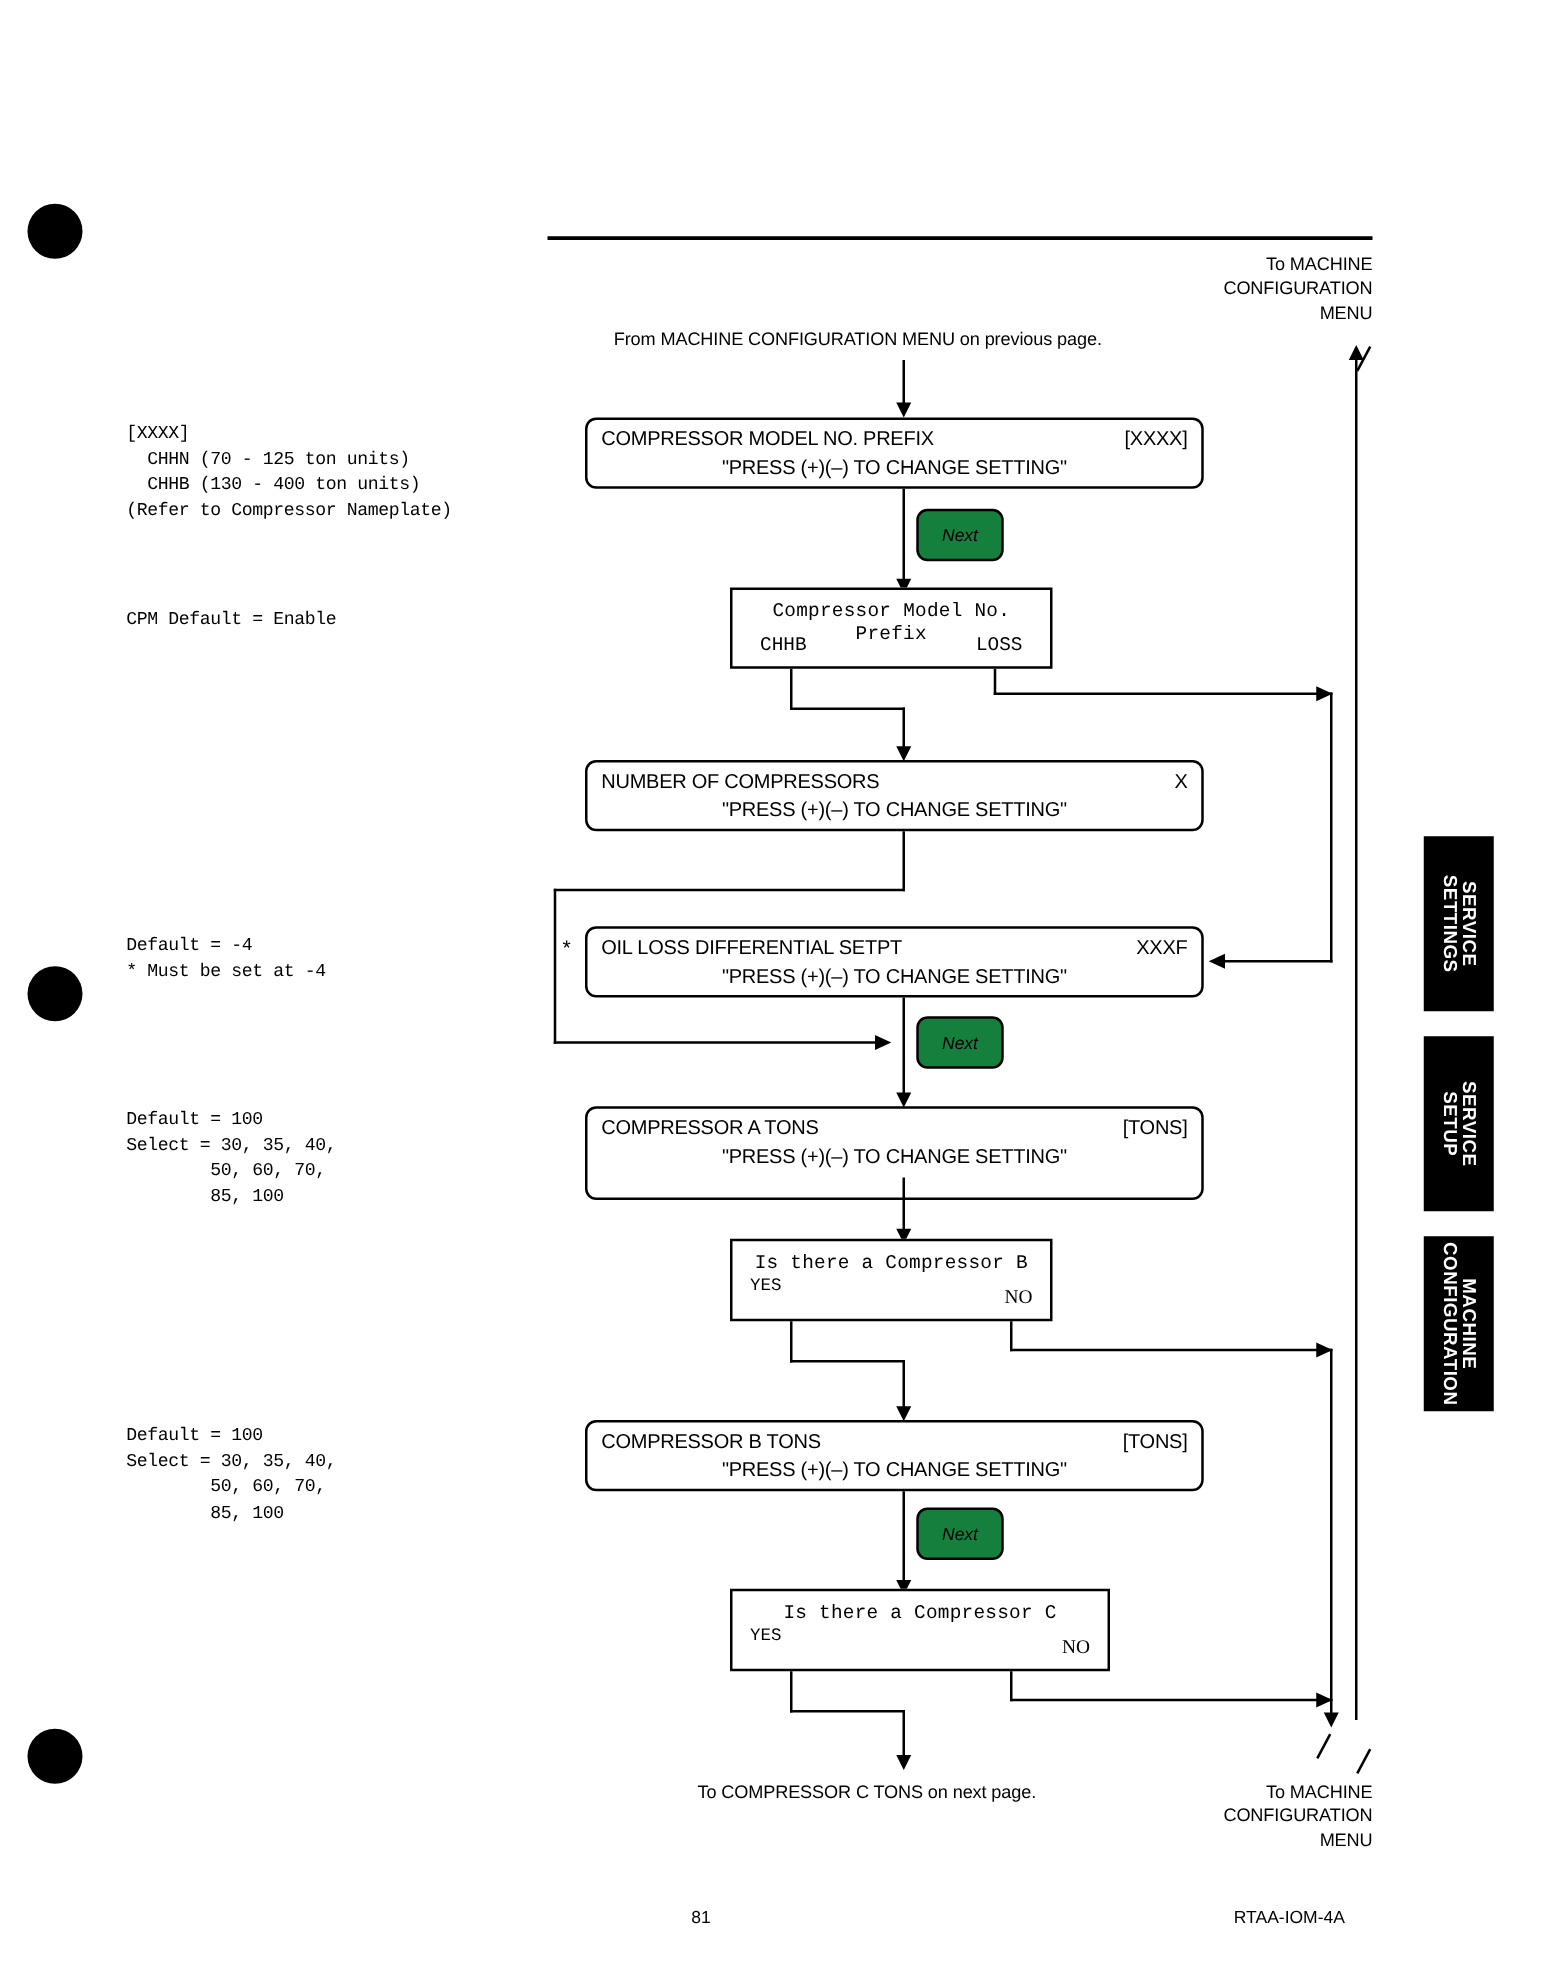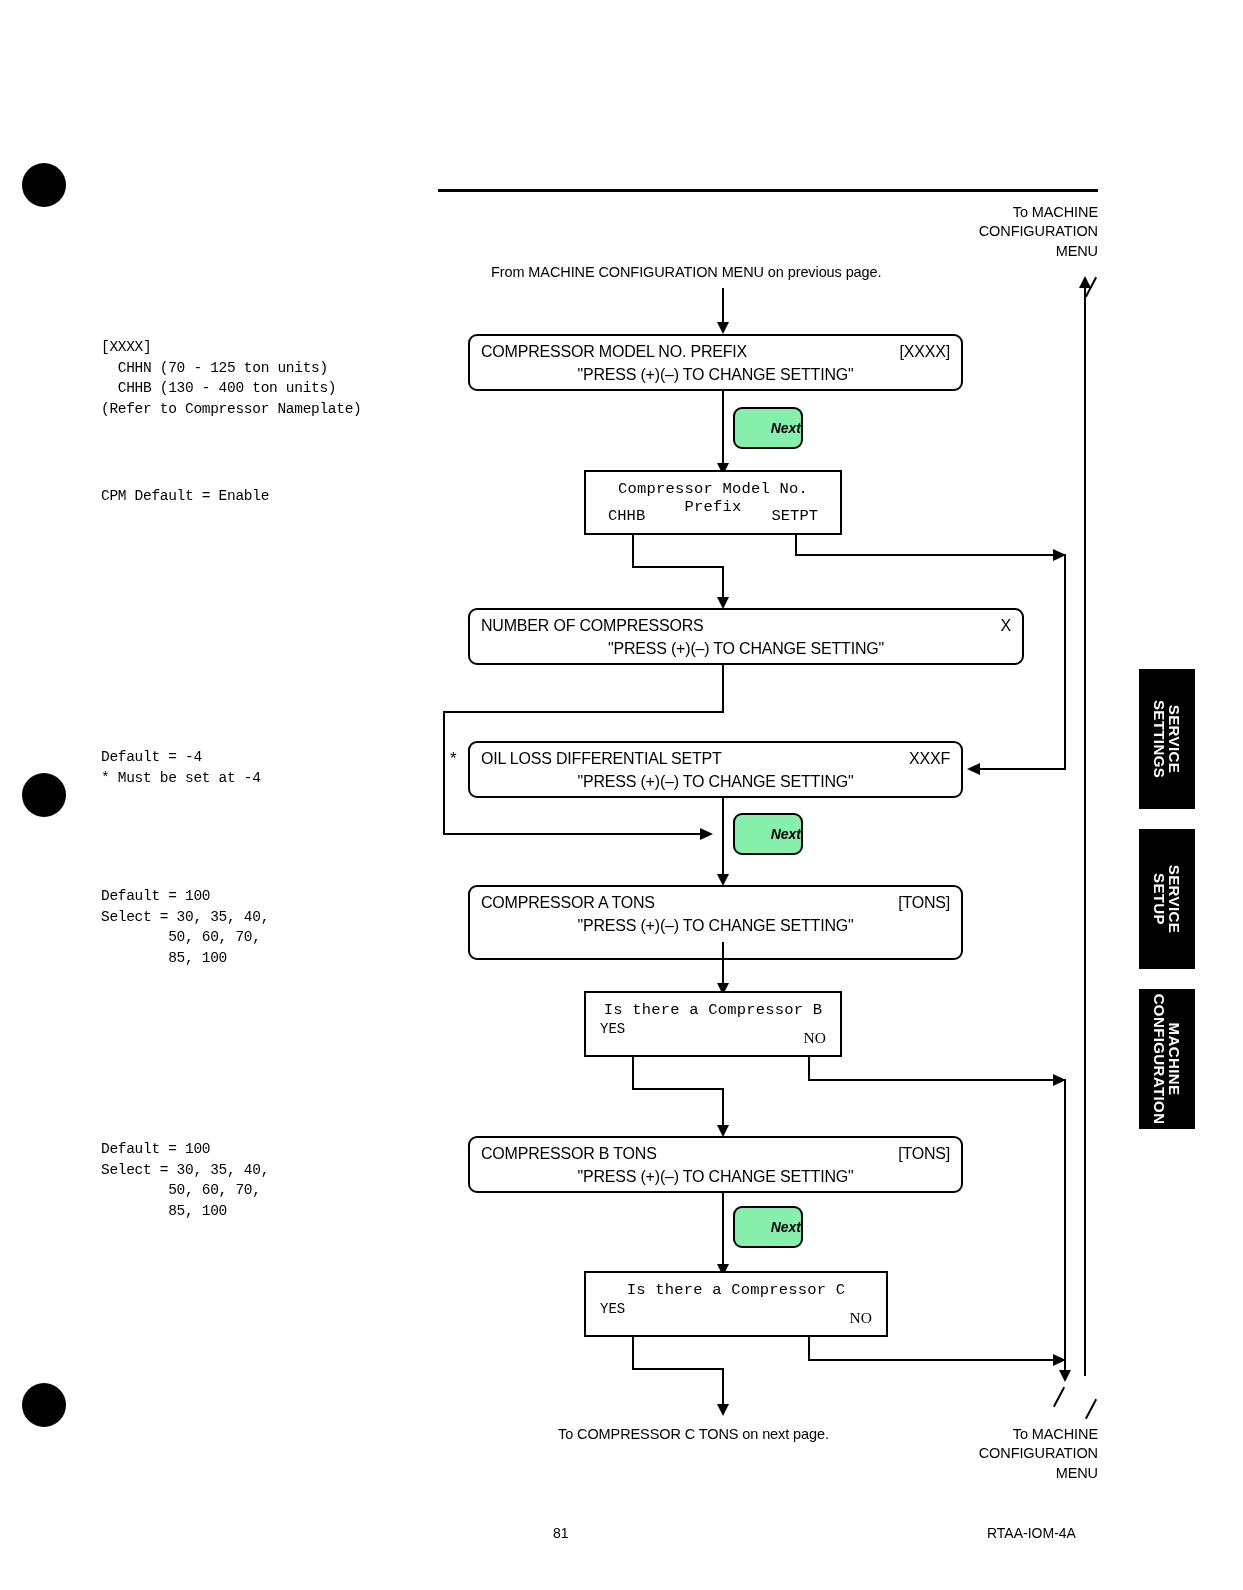--- a/index.html
+++ b/index.html
@@ -38,22 +38,22 @@
         font-family:"Liberation Mono",monospace;}
   .lbox .t1{position:absolute;left:0;right:0;top:8px;text-align:center;
             font-size:15.5px;letter-spacing:0.2px;}
   .lbox .yes{position:absolute;left:14px;bottom:18px;font-size:14px;}
   .lbox .no{position:absolute;right:14px;bottom:8px;font-size:15.5px;font-family:Liberation Serif, serif;}
   .lbox .optl{position:absolute;left:22px;bottom:8px;font-size:15.5px;}
   .lbox .optr{position:absolute;right:22px;bottom:8px;font-size:15.5px;}
 
   
   .nextbtn{position:absolute;border:2px solid #000;border-radius:9px;
-     box-sizing:border-box;background:#86efac;display:flex;align-items:center;
-     justify-content:flex-end;font-size:14px;font-weight:bold;font-style:italic;}
+     box-sizing:border-box;background:#15803d;display:flex;align-items:center;
+     justify-content:center;font-size:14px;font-weight:normal;font-style:italic;}
 
   
   .ln{position:absolute;background:#000;}
   .vln{width:2px;}
   .hln{height:2px;}
 
   
   .arr-d{position:absolute;width:0;height:0;border-left:6px solid transparent;
      border-right:6px solid transparent;border-top:12px solid #000;}
   .arr-u{position:absolute;width:0;height:0;border-left:6px solid transparent;
@@ -126,36 +126,36 @@
   <div class="ln vln" style="left:722px;top:391px;height:79px;"></div>
   <div class="arr-d" style="left:717px;top:463px;"></div>
 
   <div class="nextbtn" style="left:733px;top:407px;width:70px;height:42px;">
     <span>Next</span>
   </div>
 
   <div class="lbox" style="left:584px;top:470px;width:258px;height:65px;">
     <span class="t1">Compressor Model No. Prefix</span>
     <span class="optl">CHHB</span>
-    <span class="optr">SETPT</span>
+    <span class="optr">LOSS</span>
   </div>
 
   <div class="ln vln" style="left:632px;top:535px;height:33px;"></div>
   <div class="ln hln" style="left:632px;top:566px;width:92px;"></div>
   <div class="ln vln" style="left:722px;top:566px;height:36px;"></div>
   <div class="arr-d" style="left:717px;top:597px;"></div>
 
   <div class="ln vln" style="left:795px;top:535px;height:21px;"></div>
   <div class="ln hln" style="left:795px;top:554px;width:271px;"></div>
   <div class="arr-r" style="left:1053px;top:549px;"></div>
   <div class="ln vln" style="left:1064px;top:554px;height:216px;"></div>
   <div class="ln hln" style="left:978px;top:768px;width:88px;"></div>
   <div class="arr-l" style="left:967px;top:763px;"></div>
 
-  <div class="dbox" style="left:468px;top:608px;width:556px;height:57px;">
+  <div class="dbox" style="left:468px;top:608px;width:495px;height:57px;">
     <span class="l1">NUMBER OF COMPRESSORS</span>
     <span class="v1">X</span>
     <span class="l2">"PRESS (+)(–) TO CHANGE SETTING"</span>
   </div>
 
   <div class="ln vln" style="left:722px;top:665px;height:48px;"></div>
   <div class="ln hln" style="left:443px;top:711px;width:281px;"></div>
   <div class="ln vln" style="left:443px;top:711px;height:124px;"></div>
   <div class="ln hln" style="left:443px;top:833px;width:260px;"></div>
   <div class="arr-r" style="left:700px;top:828px;"></div>

